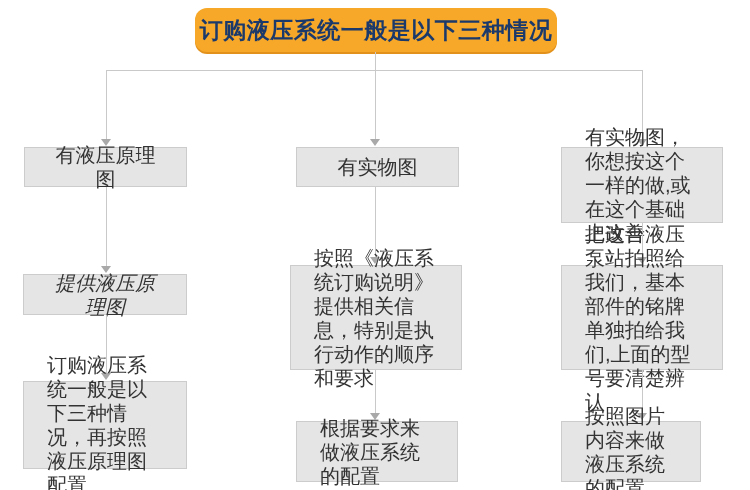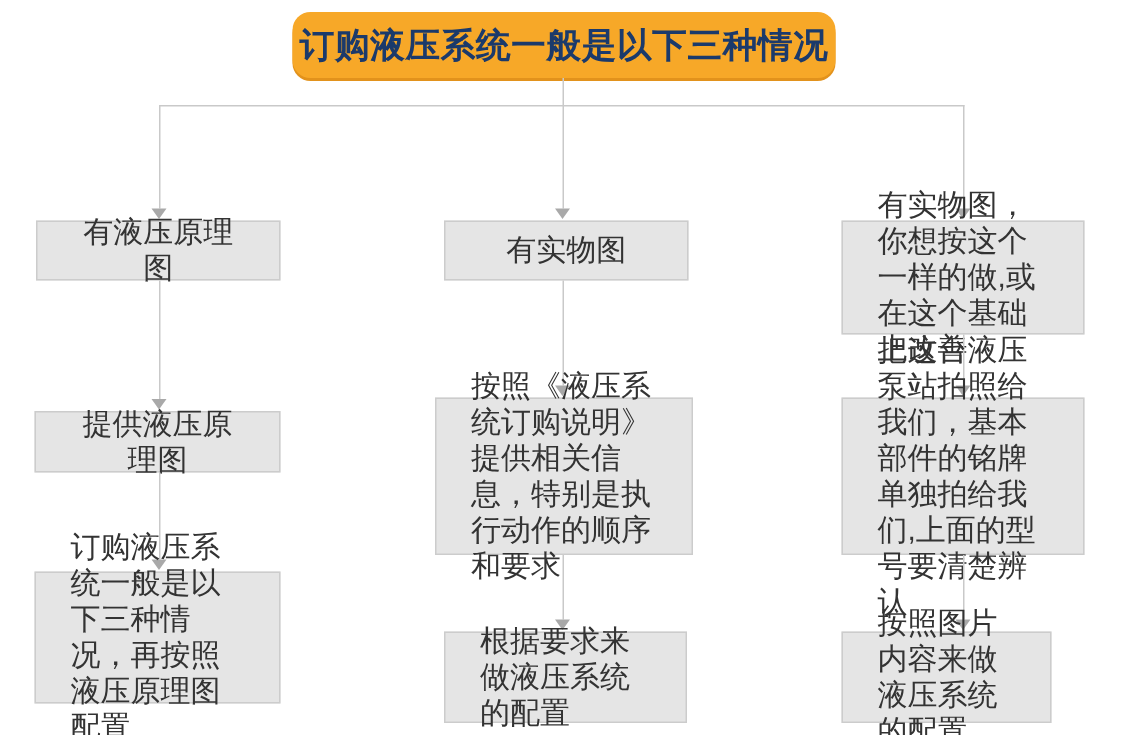--- a/index.html
+++ b/index.html
@@ -79,21 +79,21 @@
   <div class="box center" style="left:296px;top:147px;width:163px;height:40px;">有实物图</div>
   <div class="box left" style="left:561px;top:147px;width:162px;height:76px;">有实物图，你想按这个一样的做,或在这个基础上改善</div>
 
   <div class="line vline" style="left:106px;top:187px;height:79px;"></div>
   <div class="arrow-down" style="left:101px;top:266px;"></div>
   <div class="line vline" style="left:375px;top:187px;height:70px;"></div>
   <div class="arrow-down" style="left:370px;top:257px;"></div>
   <div class="line vline" style="left:642px;top:223px;height:34px;"></div>
   <div class="arrow-down" style="left:637px;top:257px;"></div>
 
-  <div class="box center" style="left:23px;top:274px;width:164px;height:41px;">提供液压原理图</div>
+  <div class="box center" style="left:23px;top:274px;width:164px;height:41px;font-style:italic;">提供液压原理图</div>
   <div class="box left" style="left:290px;top:265px;width:172px;height:105px;">按照《液压系统订购说明》提供相关信息，特别是执行动作的顺序和要求</div>
   <div class="box left" style="left:561px;top:265px;width:162px;height:105px;">把这台液压泵站拍照给我们，基本部件的铭牌单独拍给我们,上面的型号要清楚辨认</div>
 
   <div class="line vline" style="left:106px;top:315px;height:58px;"></div>
   <div class="arrow-down" style="left:101px;top:373px;"></div>
   <div class="line vline" style="left:375px;top:370px;height:43px;"></div>
   <div class="arrow-down" style="left:370px;top:413px;"></div>
   <div class="line vline" style="left:642px;top:370px;height:43px;"></div>
   <div class="arrow-down" style="left:637px;top:413px;"></div>
 

